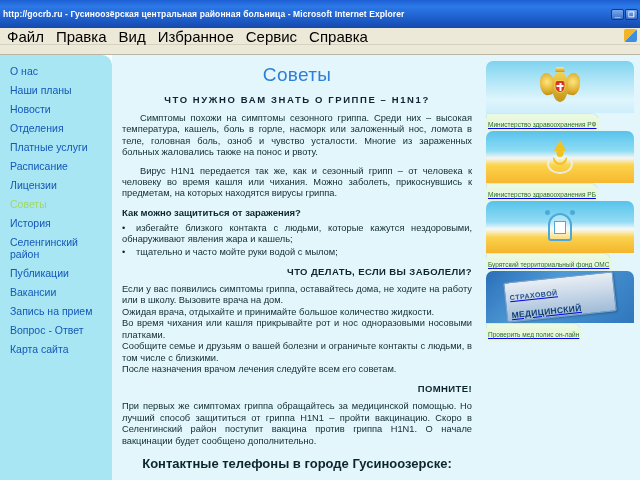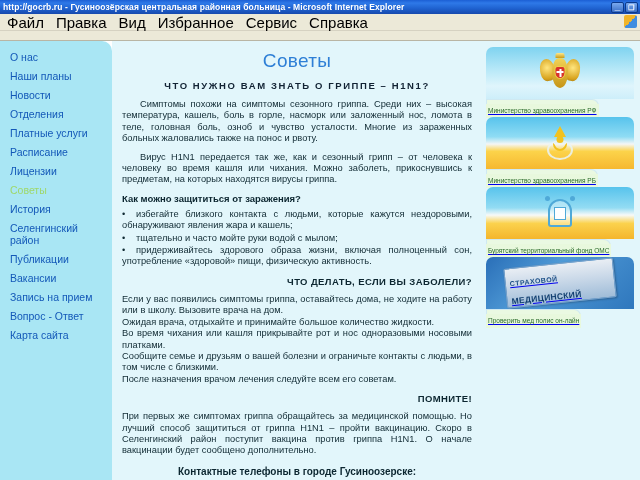--- a/index.html
+++ b/index.html
@@ -17,21 +17,21 @@
   
   .ie-window {
     width: 640px;
     height: 480px;
     position: relative;
     display: flex;
     flex-direction: column;
     background: #d4d0c8;
   }
   .titlebar {
-    height: 14px;
+    height: 28px;
     background: linear-gradient(to bottom, #1c5fd4 0%, #2e79e8 22%, #1f62d0 60%, #1649ad 100%);
     display: flex;
     align-items: center;
     padding: 0 2px 0 3px;
     color: #ffffff;
     font-size: 8.5px;
     font-weight: bold;
     letter-spacing: 0.1px;
     white-space: nowrap;
     overflow: hidden;
@@ -196,21 +196,21 @@
     color: #102a33;
   }
   .block-lines p {
     font-size: 9.3px;
     line-height: 11.4px;
     color: #102a33;
     text-align: justify;
     margin: 0;
   }
   .contacts-head {
-    font-size: 10px;
+    font-size: 13px;
     font-weight: bold;
     color: #0c2630;
     text-align: center;
     margin-top: 9px;
   }
 
   
   .rightbar {
     width: 158px;
     flex: 0 0 158px;
@@ -433,21 +433,20 @@
       <h1 class="page-title">Советы</h1>
       <div class="subtitle">ЧТО  НУЖНО  ВАМ  ЗНАТЬ  О  ГРИППЕ – H1N1?</div>
 
       <p class="para">Симптомы  похожи на симптомы сезонного гриппа. Среди них – высокая температура, кашель, боль в горле, насморк или заложенный нос, ломота в теле,  головная  боль, озноб и чувство усталости. Многие из зараженных больных жаловались  также на понос и рвоту.</p>
       <p class="para">Вирус H1N1  передается так же,  как и сезонный грипп – от человека к человеку во время кашля или чихания. Можно заболеть, прикоснувшись к предметам, на которых находятся вирусы гриппа.</p>
 
       <div class="section-head">Как можно защититься от заражения?</div>
       <ul class="bullet-list">
         <li><span class="dot">•</span><span>избегайте близкого контакта с людьми, которые кажутся нездоровыми, обнаруживают явления жара и кашель;</span></li>
         <li><span class="dot">•</span><span>тщательно и часто мойте руки водой с мылом;</span></li>
-        <li><span class="dot">•</span><span>придерживайтесь здорового образа жизни, включая полноценный сон, употребление «здоровой» пищи, физическую активность.</span></li>
       </ul>
 
       <div class="section-head center">ЧТО ДЕЛАТЬ, ЕСЛИ ВЫ ЗАБОЛЕЛИ?</div>
       <div class="block-lines">
         <p>Если у вас появились  симптомы гриппа, оставайтесь дома,  не ходите на работу или в школу. Вызовите врача на дом.</p>
         <p>Ожидая врача, отдыхайте и принимайте большое количество жидкости.</p>
         <p>Во время чихания или кашля прикрывайте рот и нос одноразовыми носовыми платками.</p>
         <p>Сообщите семье и друзьям о вашей болезни и ограничьте  контакты  с людьми, в том числе с близкими.</p>
         <p>После назначения врачом лечения следуйте всем его советам.</p>
       </div>

